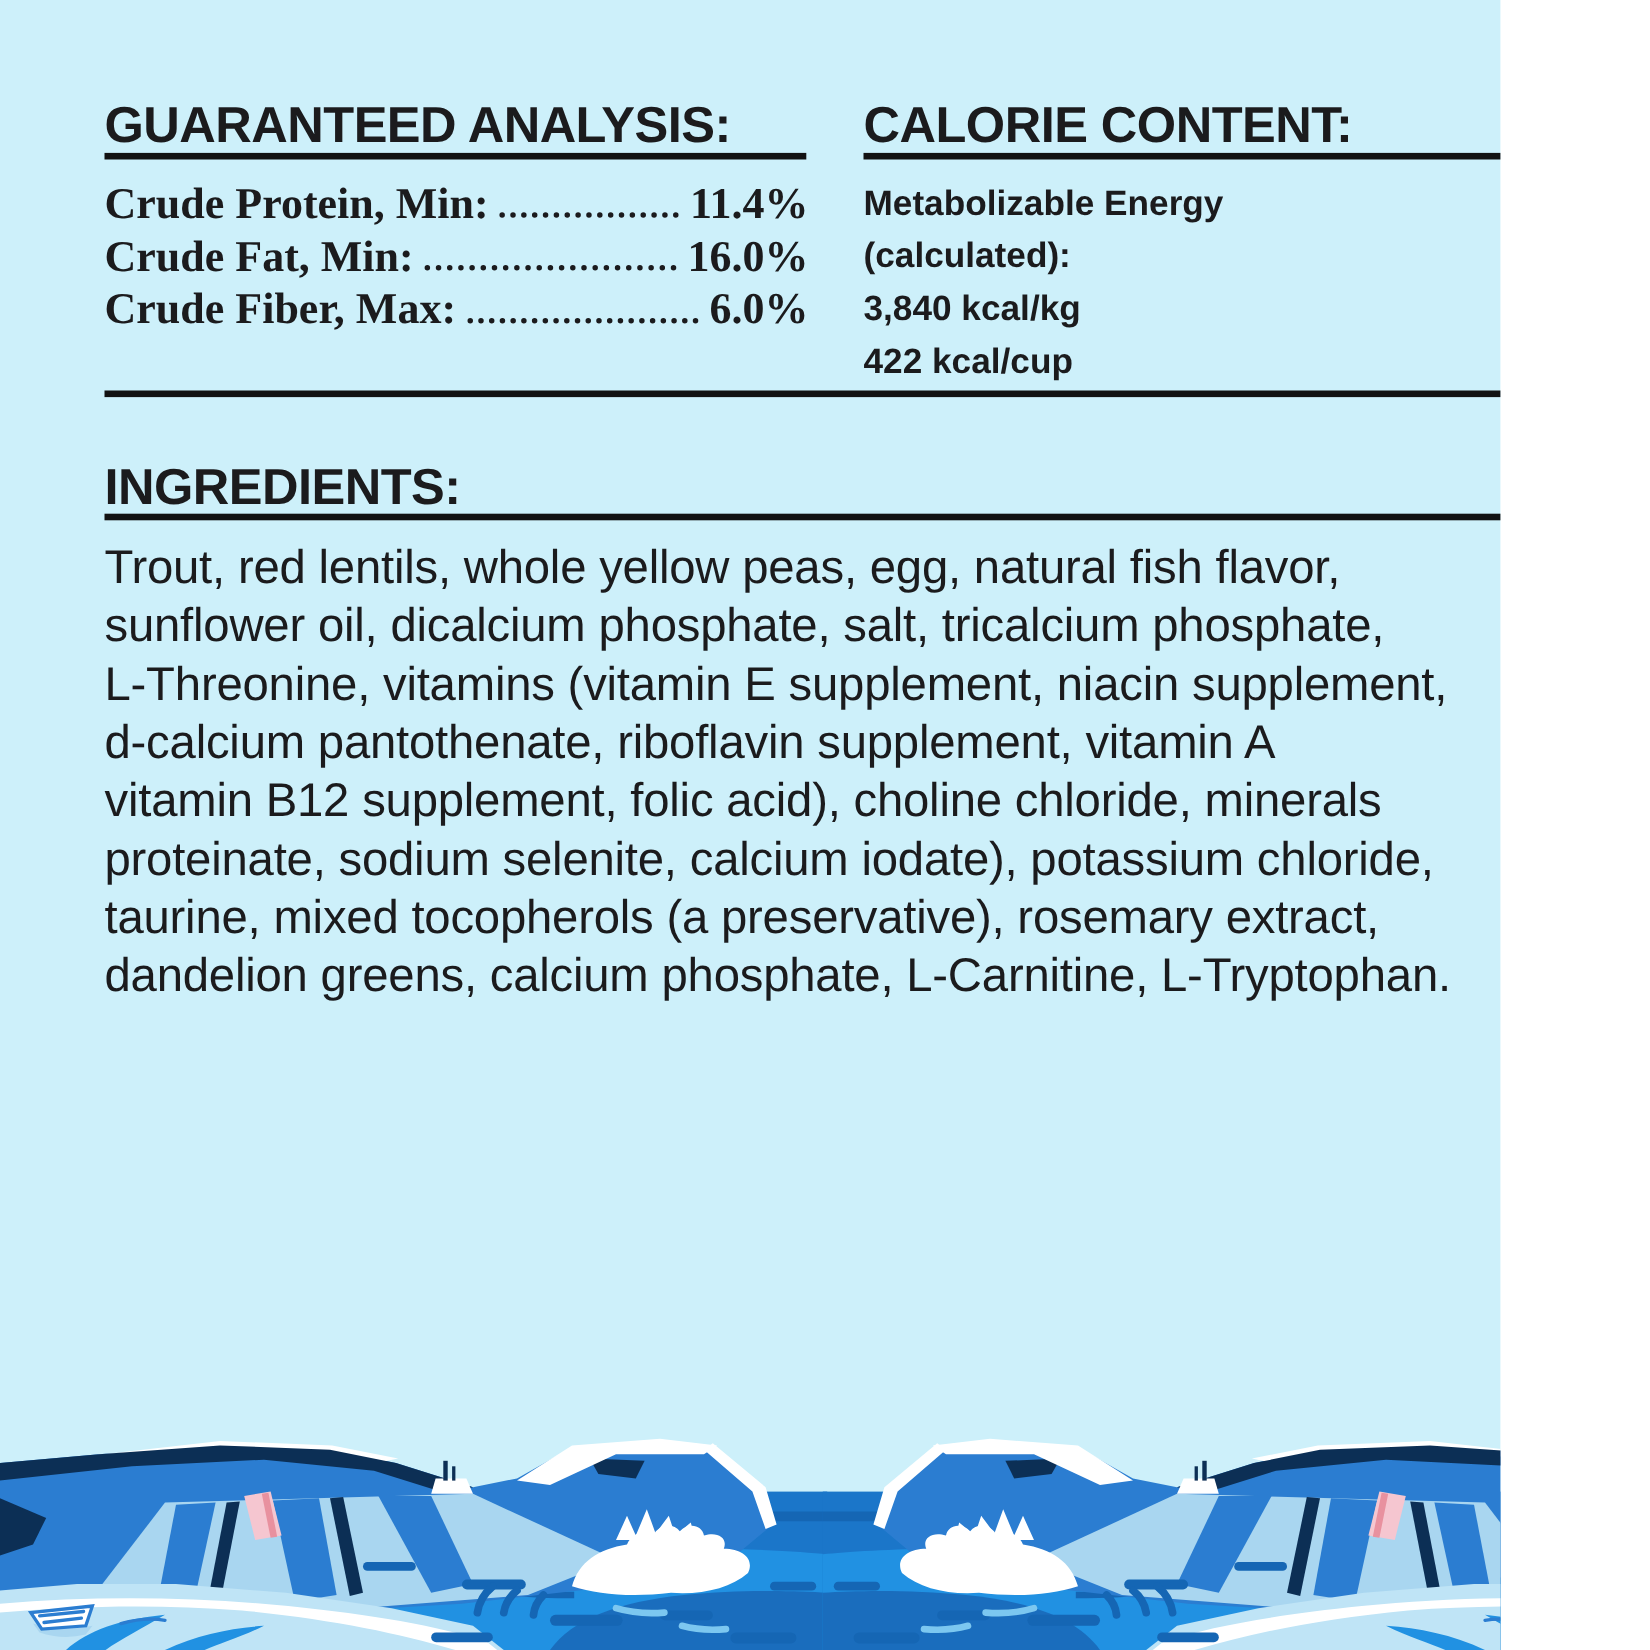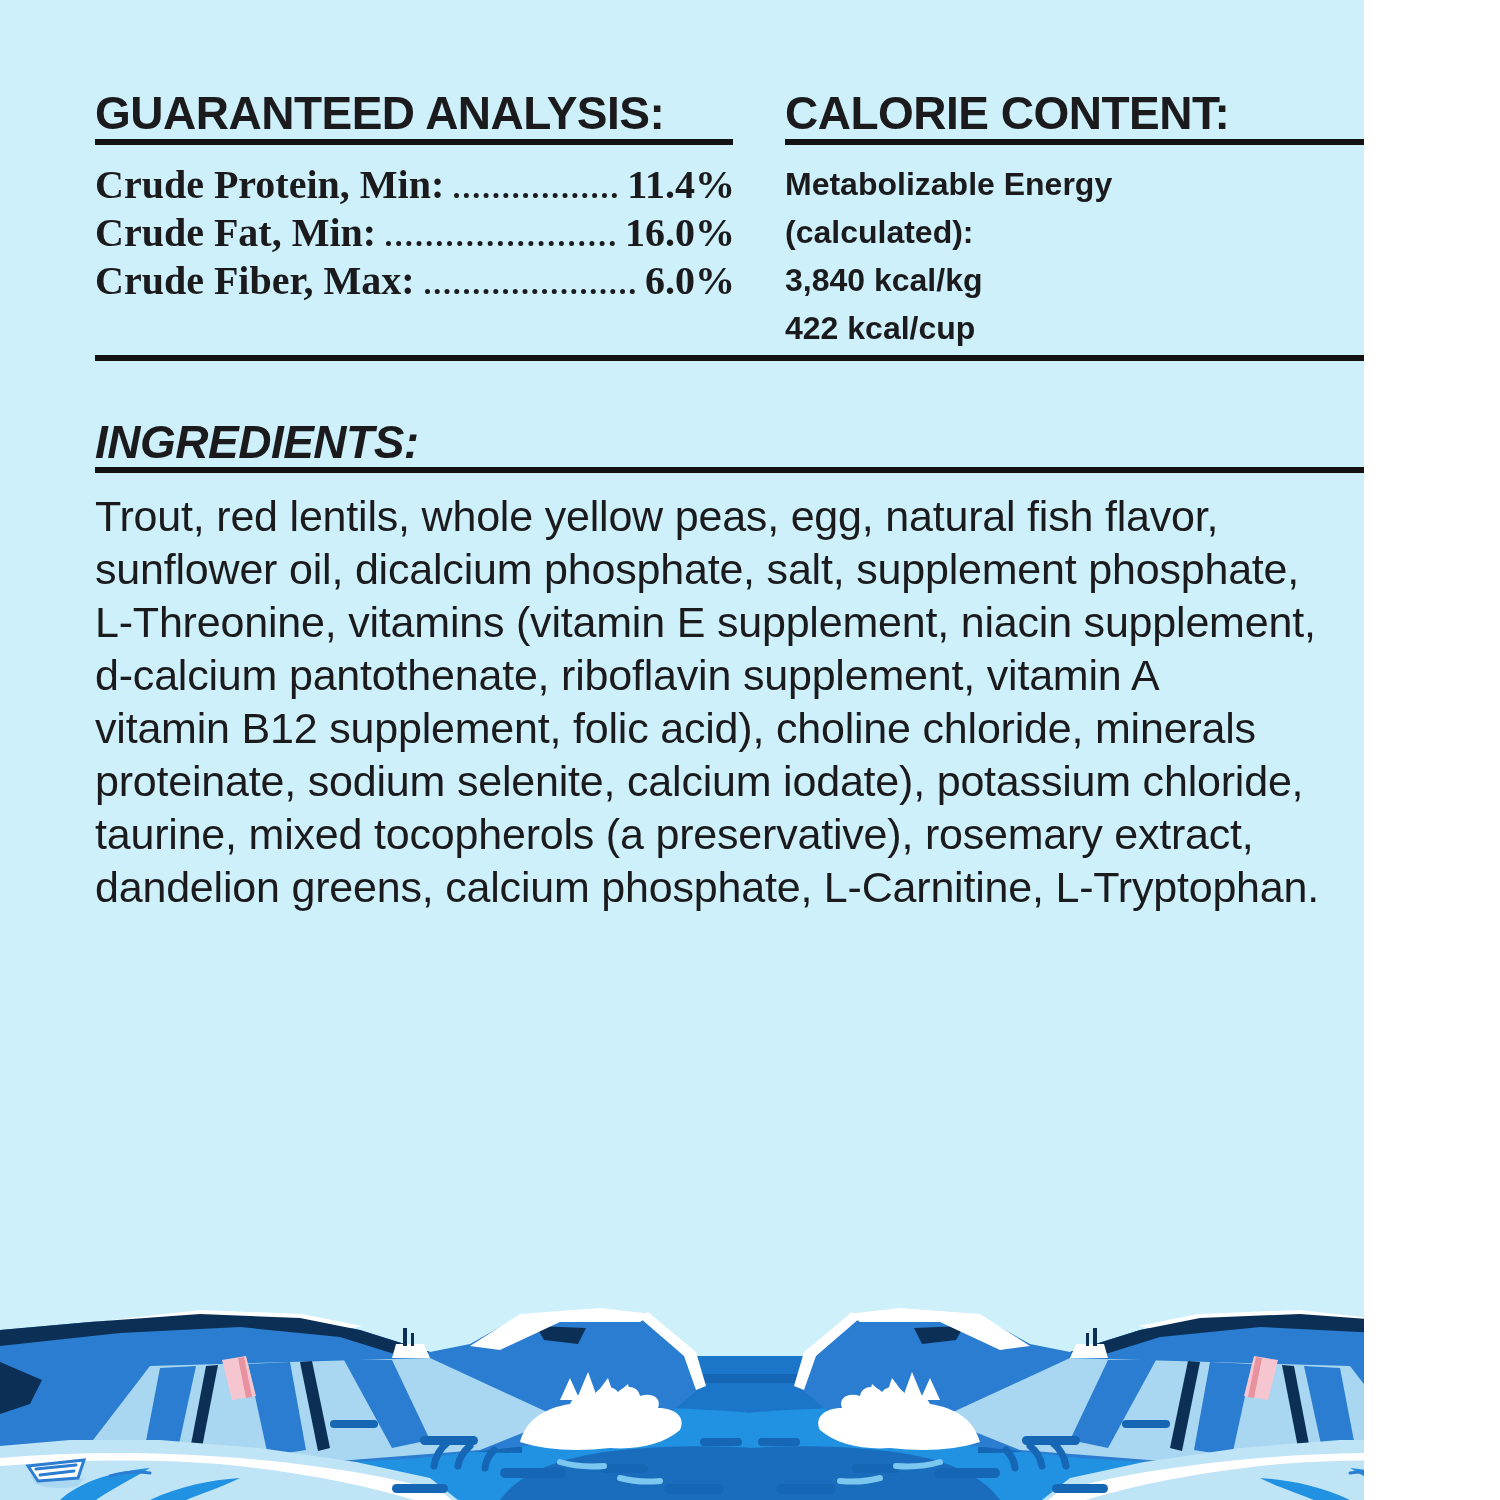--- a/index.html
+++ b/index.html
@@ -74,26 +74,26 @@
 
   <div class="cal-lines">
     <div class="cal-line">Metabolizable Energy</div>
     <div class="cal-line">(calculated):</div>
     <div class="cal-line">3,840 kcal/kg</div>
     <div class="cal-line">422 kcal/cup</div>
   </div>
 
   <div class="rule" style="left:95px;top:355px;width:1325px;"></div>
 
-  <div class="hd" style="left:95px;top:415px;font-style:italic;">INGREDIENTS:</div>
+  <div class="hd" style="left:95px;top:415px;">INGREDIENTS:</div>
   <div class="rule" style="left:95px;top:467px;width:1325px;"></div>
 
   <div class="ing-lines">
     <div class="ing-line">Trout, red lentils, whole yellow peas, egg, natural fish flavor,</div>
-    <div class="ing-line">sunflower oil, dicalcium phosphate, salt, supplement phosphate,</div>
+    <div class="ing-line">sunflower oil, dicalcium phosphate, salt, tricalcium phosphate,</div>
     <div class="ing-line">L-Threonine, vitamins (vitamin E supplement, niacin supplement,</div>
     <div class="ing-line">d-calcium pantothenate, riboflavin supplement, vitamin A</div>
     <div class="ing-line">vitamin B12 supplement, folic acid), choline chloride, minerals</div>
     <div class="ing-line">proteinate, sodium selenite, calcium iodate), potassium chloride,</div>
     <div class="ing-line">taurine, mixed tocopherols (a preservative), rosemary extract,</div>
     <div class="ing-line">dandelion greens, calcium phosphate, L-Carnitine, L-Tryptophan.</div>
   </div>
 
   <div class="scene">
     <svg viewBox="0 0 1500 200" preserveAspectRatio="none" aria-hidden="true">

